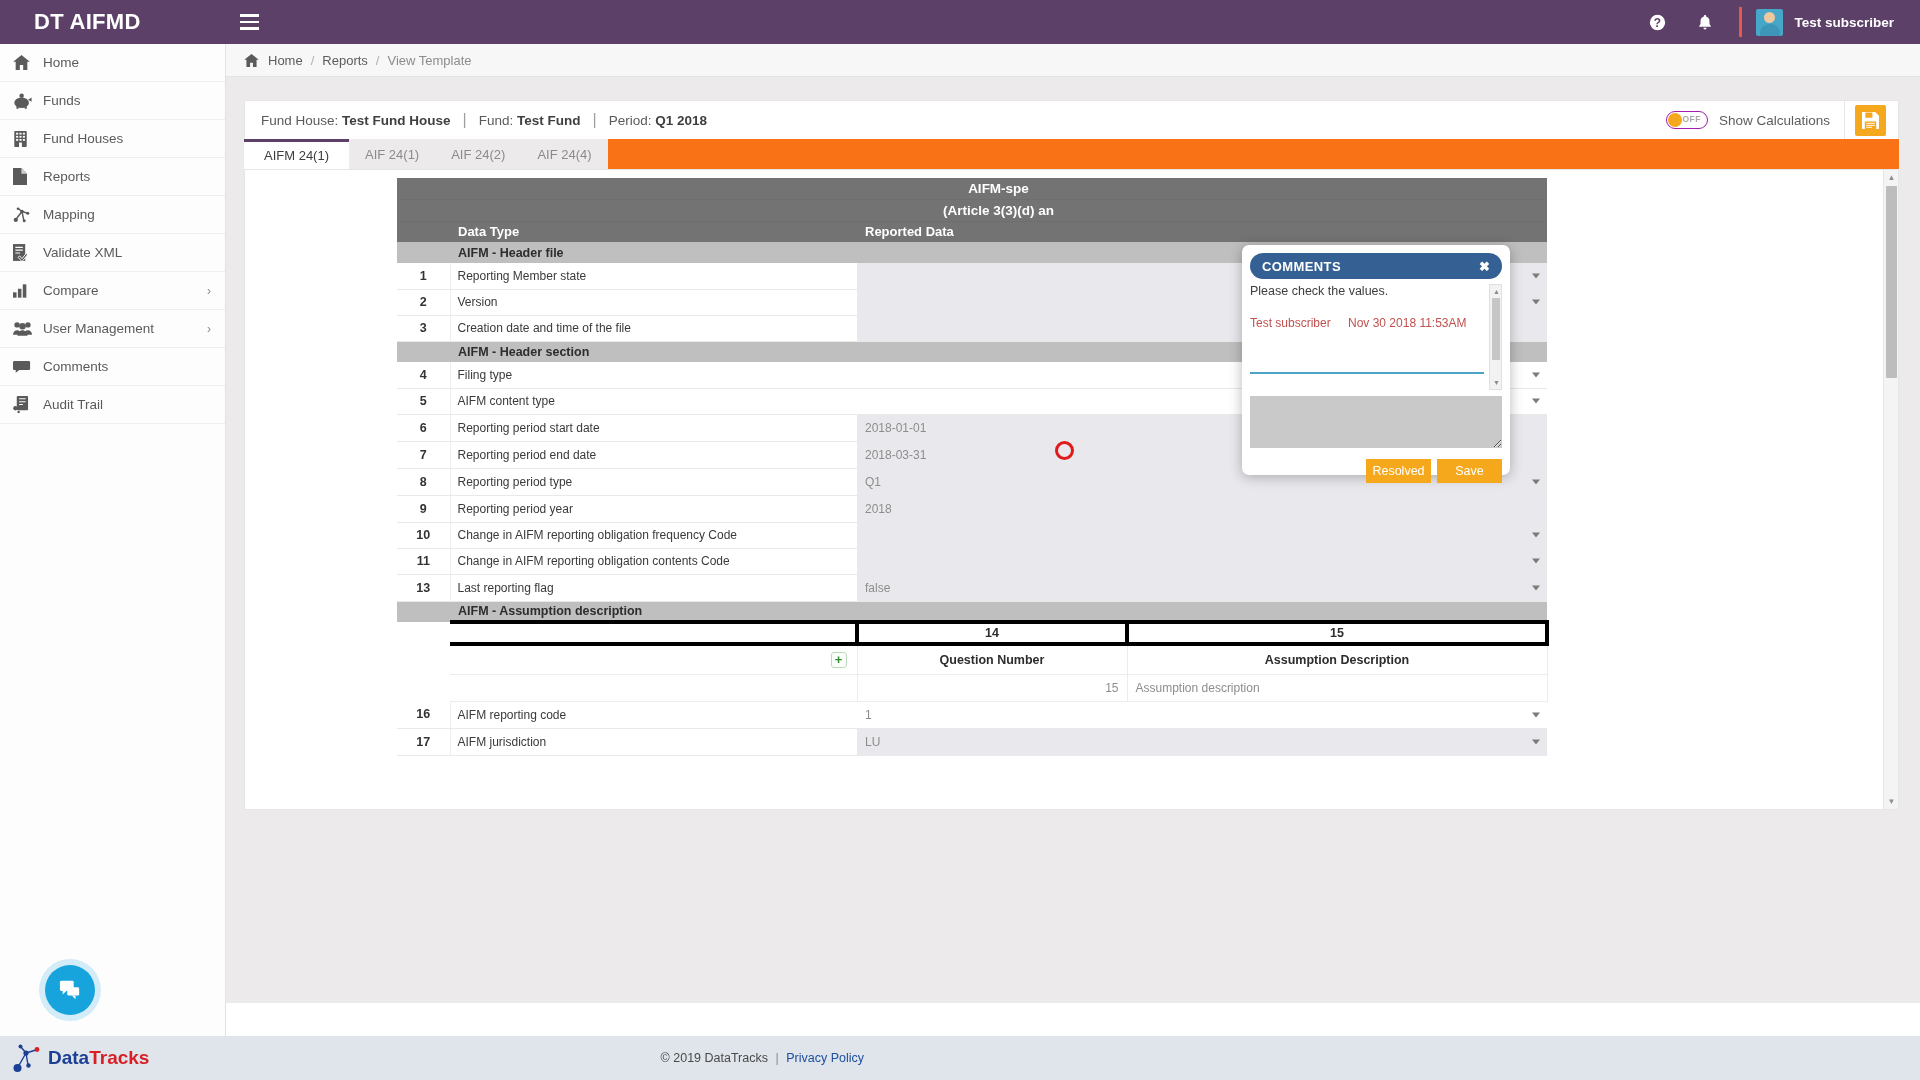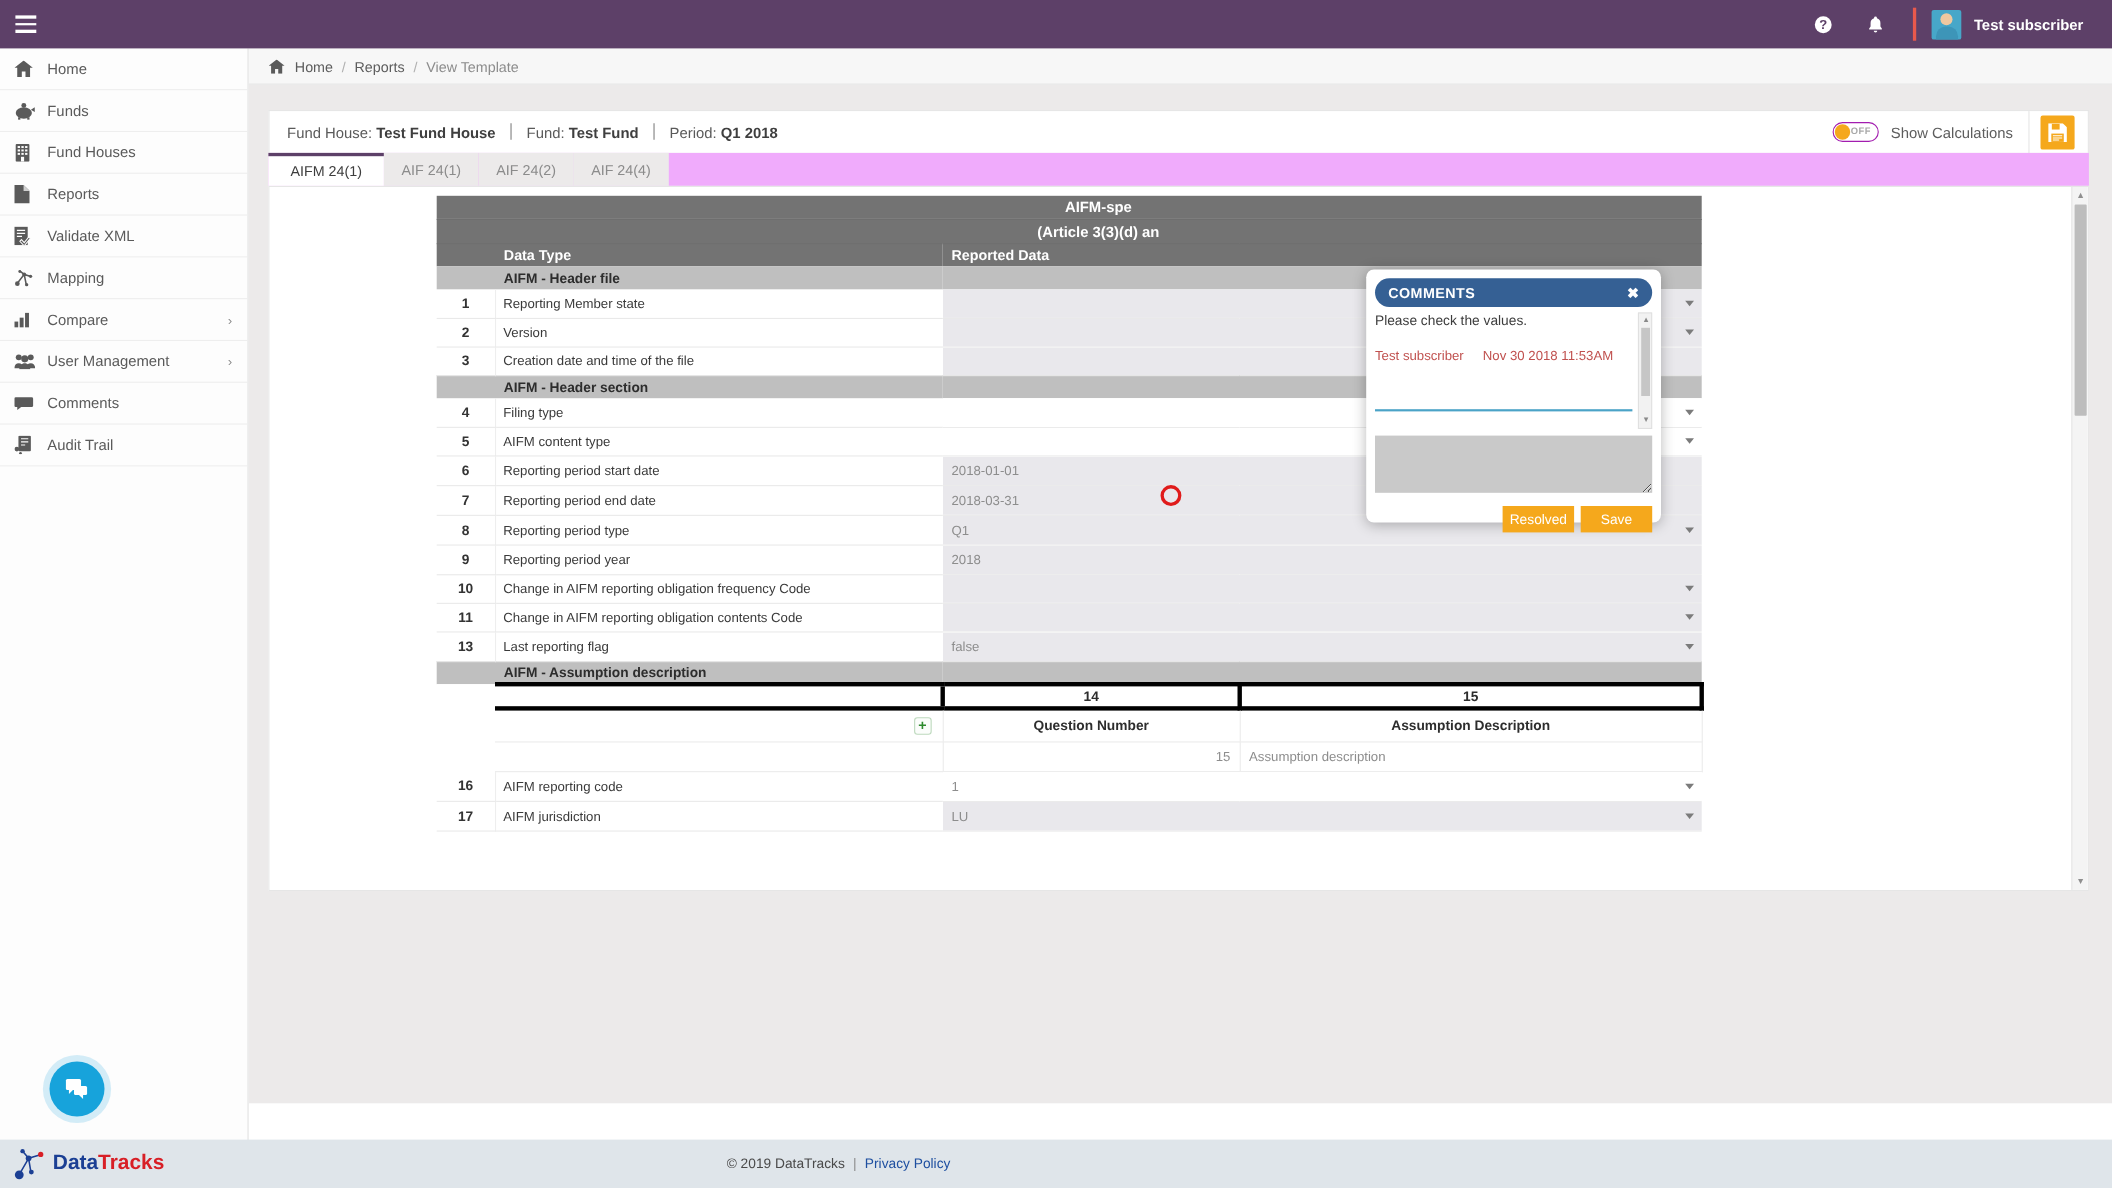--- a/index.html
+++ b/index.html
@@ -112,21 +112,21 @@
   .vdiv { width:1px; height:39px; background:#e6e6e6; margin-left: 14px; }
   .save-btn {
     width: 31px; height: 31px; background: #f5a81c; display:flex;
     align-items:center; justify-content:center; cursor:pointer;
     margin-left: 10px; border-radius: 2px; flex:none;
   }
 
   
   .tabrow {
     position: absolute; top: 62px; left: 18px; width: 1655px; height: 30px;
-    background: #f0abfc; display: flex; align-items: flex-end;
+    background: #f97316; display: flex; align-items: flex-end;
   }
   .tab {
     height: 30px; padding: 0 16px; display: flex; align-items: center;
     font-size: 13px; color: #8b8b8b; cursor: pointer; background: #eceaea;
   }
   .tab.active {
     background: #ffffff; color: #3d3d3d; border-top: 3px solid #5d4068;
     padding: 0 20px;
   }
 
@@ -299,20 +299,21 @@
   }
   .footer-right a { color: #1e4fa0; text-decoration: none; }
   .fpipe { color:#8d8d8d; margin: 0 4px; }
 </style>
 </head>
 <body>
 
 <div id="app">
 
   <div class="topbar">
+    <div class="brand">DT AIFMD</div>
     <div class="hamburger">
       <i></i>
         <i></i>
         <i></i>
     </div>
     <div class="topbar-right">
       <div class="tb-icon">
         <svg width="17" height="17" viewBox="0 0 20 20">
             <circle cx="10" cy="10" r="9" fill="#fff"></circle>
             <text x="10" y="15" font-size="14" font-weight="bold" text-anchor="middle" fill="#5d4068" font-family="Liberation Sans">?</text>
@@ -380,45 +381,45 @@
         <svg width="14" height="17" viewBox="0 0 15 18" fill="#5a5a5a">
             <path d="M0 0h9l6 6v12H0z"></path>
             <path d="M9 0l6 6H9z" fill="#cfcfcf"></path>
           </svg>
       </span>
       <span class="side-label">Reports</span>
     </div>
 
     <div class="side-item">
       <span class="side-ico">
-        <svg width="15" height="17" viewBox="0 0 16 18" fill="#5a5a5a">
-            <rect x="0" y="0" width="13" height="18"></rect>
-            <g stroke="#fdfdfd" stroke-width="1.2">
-              <path d="M2.5 3.5h8M2.5 6.5h8M2.5 9.5h5"></path>
-            </g>
-            <path d="M7 12.5l2.6 3 4.4-5.5 1.6 1.3-6 7.3-4.2-4.4z" fill="#5a5a5a" stroke="#fdfdfd" stroke-width="1"></path>
-          </svg>
-      </span>
-      <span class="side-label">Validate XML</span>
-    </div>
-
-    <div class="side-item">
-      <span class="side-ico">
         <svg width="18" height="16" viewBox="0 0 20 18" fill="none" stroke="#5a5a5a" stroke-width="1.6">
             <path d="M3 14 10 5l6 2M10 5 6 2M10 5l2 10"></path>
             <g fill="#5a5a5a" stroke="none">
               <circle cx="3" cy="14.5" r="2.4"></circle>
               <circle cx="10" cy="5" r="2"></circle>
               <circle cx="16.5" cy="7" r="1.7"></circle>
               <circle cx="5.5" cy="2" r="1.5"></circle>
               <circle cx="12.5" cy="15.5" r="1.7"></circle>
             </g>
           </svg>
       </span>
       <span class="side-label">Mapping</span>
+    </div>
+
+    <div class="side-item">
+      <span class="side-ico">
+        <svg width="15" height="17" viewBox="0 0 16 18" fill="#5a5a5a">
+            <rect x="0" y="0" width="13" height="18"></rect>
+            <g stroke="#fdfdfd" stroke-width="1.2">
+              <path d="M2.5 3.5h8M2.5 6.5h8M2.5 9.5h5"></path>
+            </g>
+            <path d="M7 12.5l2.6 3 4.4-5.5 1.6 1.3-6 7.3-4.2-4.4z" fill="#5a5a5a" stroke="#fdfdfd" stroke-width="1"></path>
+          </svg>
+      </span>
+      <span class="side-label">Validate XML</span>
     </div>
 
     <div class="side-item">
       <span class="side-ico">
         <svg width="16" height="14" viewBox="0 0 18 15" fill="#5a5a5a">
             <rect x="0" y="9" width="4" height="6"></rect>
             <rect x="5.5" y="5" width="4" height="10"></rect>
             <rect x="11" y="0" width="4" height="15"></rect>
           </svg>
       </span>

